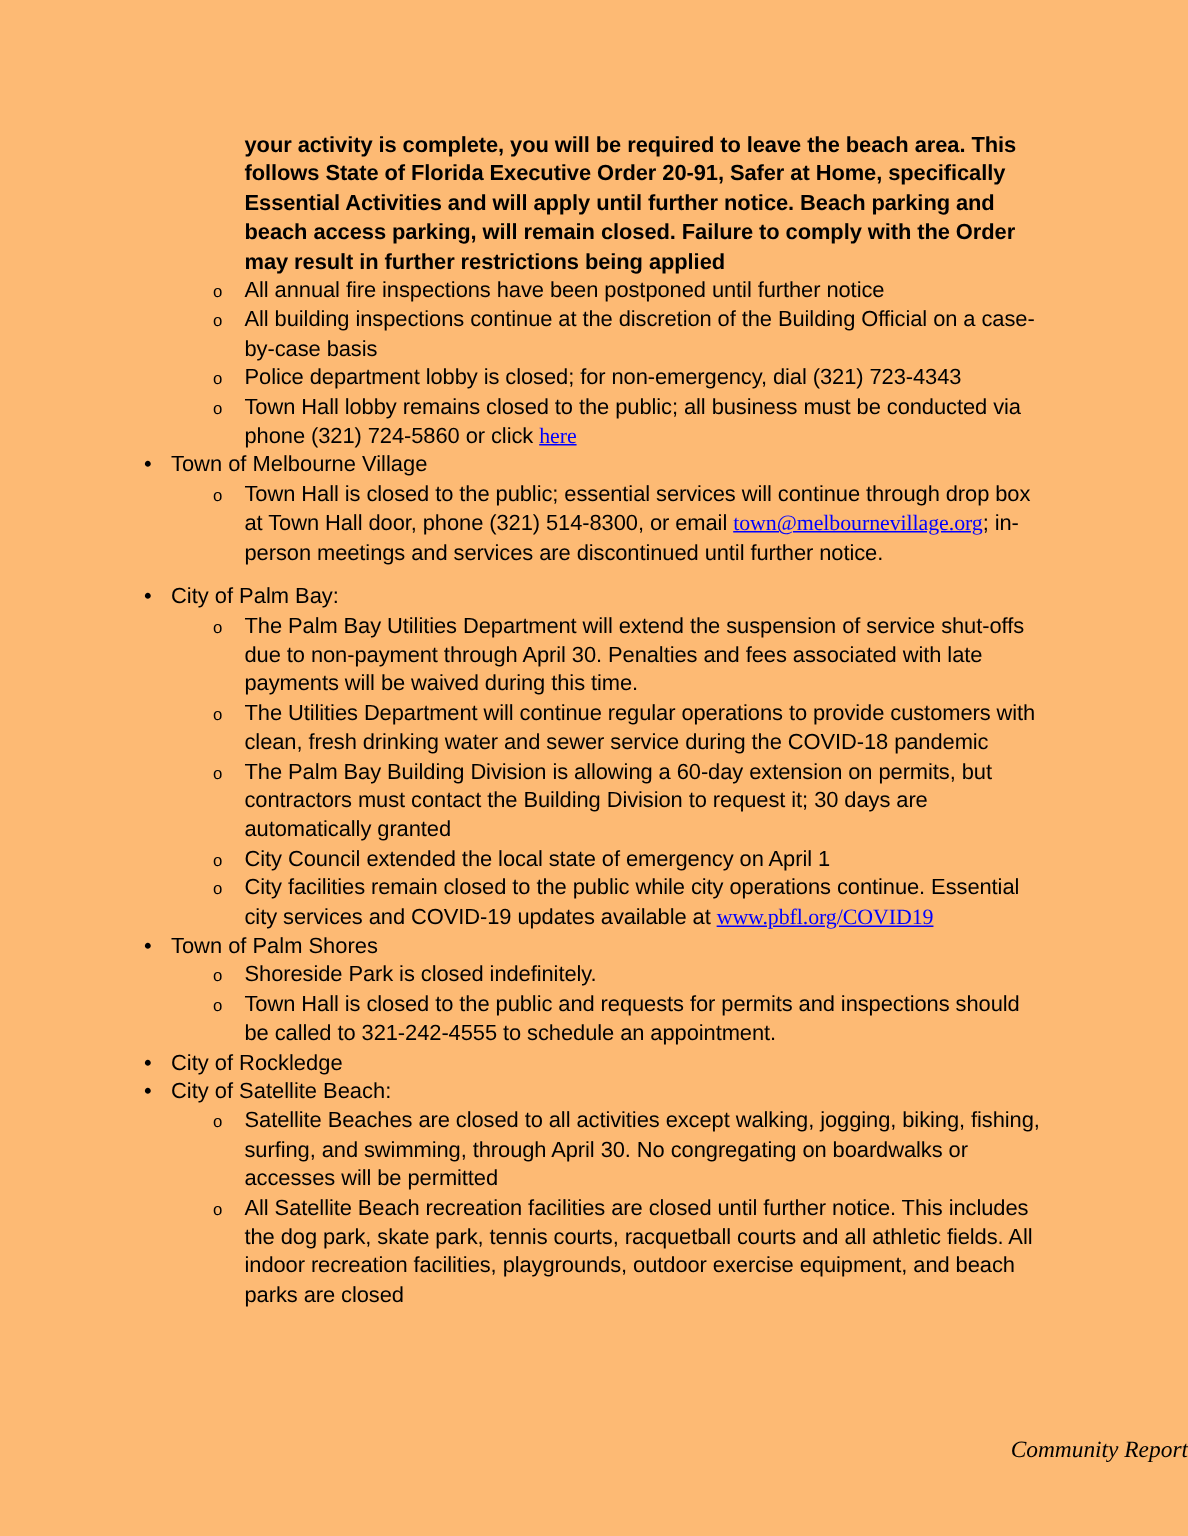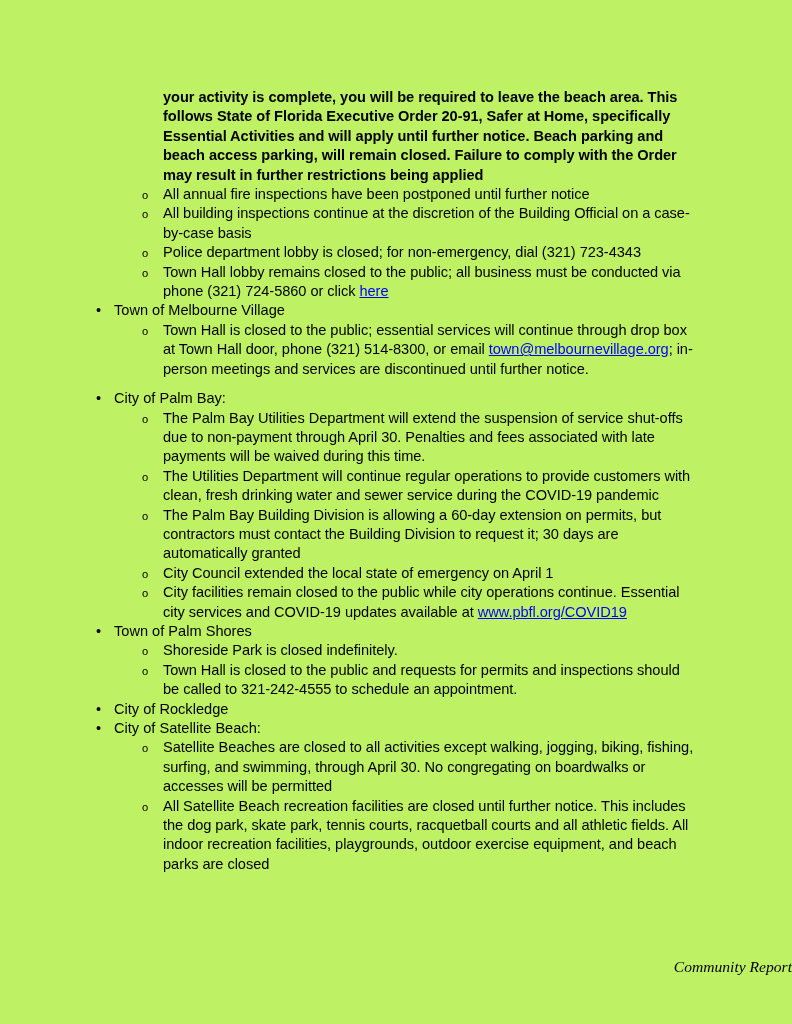--- a/index.html
+++ b/index.html
@@ -14,21 +14,21 @@
     color: #000000;
     position: relative;
     overflow: hidden;
   }
 
   .page {
     position: absolute;
     top: 0; left: 0;
     width: 792px;
     height: 1024px;
-    background: #bef264;
+    background: #fdba74;
   }
 
   
   .content {
     position: absolute;
     left: 96px;
     top: 88px;
     width: 602px;
   }
 
@@ -89,20 +89,21 @@
   }
 
   
   li.l1.gap-after {
     margin-bottom: 10px;
   }
 
   a.link {
     color: #0000ff;
     text-decoration: underline;
+    font-family: Liberation Serif, serif;
   }
 
   
   .footer {
     position: absolute;
     left: 0;
     top: 958px;
     width: 792px;
     text-align: right;
     font-family: "Liberation Serif", serif;
@@ -148,21 +149,21 @@
         </ul>
       </li>
 
       <li class="l1">
         <span class="l1-text">City of Palm Bay:</span>
         <ul class="lvl2">
           <li class="l2">
             <span>The Palm Bay Utilities Department will extend the suspension of service shut-offs due to non-payment through April 30. Penalties and fees associated with late payments will be waived during this time.</span>
           </li>
           <li class="l2">
-            <span>The Utilities Department will continue regular operations to provide customers with clean, fresh drinking water and sewer service during the COVID-19 pandemic</span>
+            <span>The Utilities Department will continue regular operations to provide customers with clean, fresh drinking water and sewer service during the COVID-18 pandemic</span>
           </li>
           <li class="l2">
             <span>The Palm Bay Building Division is allowing a 60-day extension on permits, but contractors must contact the Building Division to request it; 30 days are automatically granted</span>
           </li>
           <li class="l2">
             <span>City Council extended the local state of emergency on April 1</span>
           </li>
           <li class="l2">
             <span>City facilities remain closed to the public while city operations continue. Essential city services and COVID-19 updates available at </span><a class="link" href="#">www.pbfl.org/COVID19</a><span></span>
           </li>

